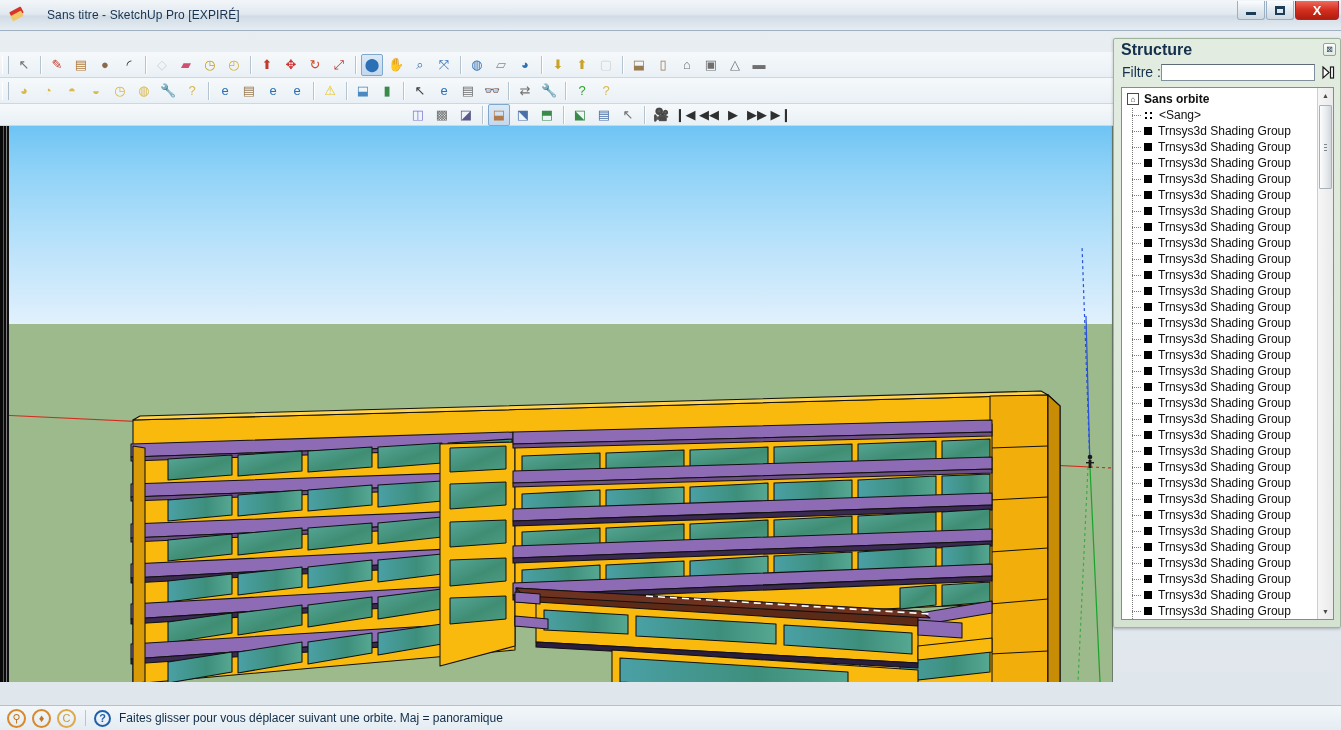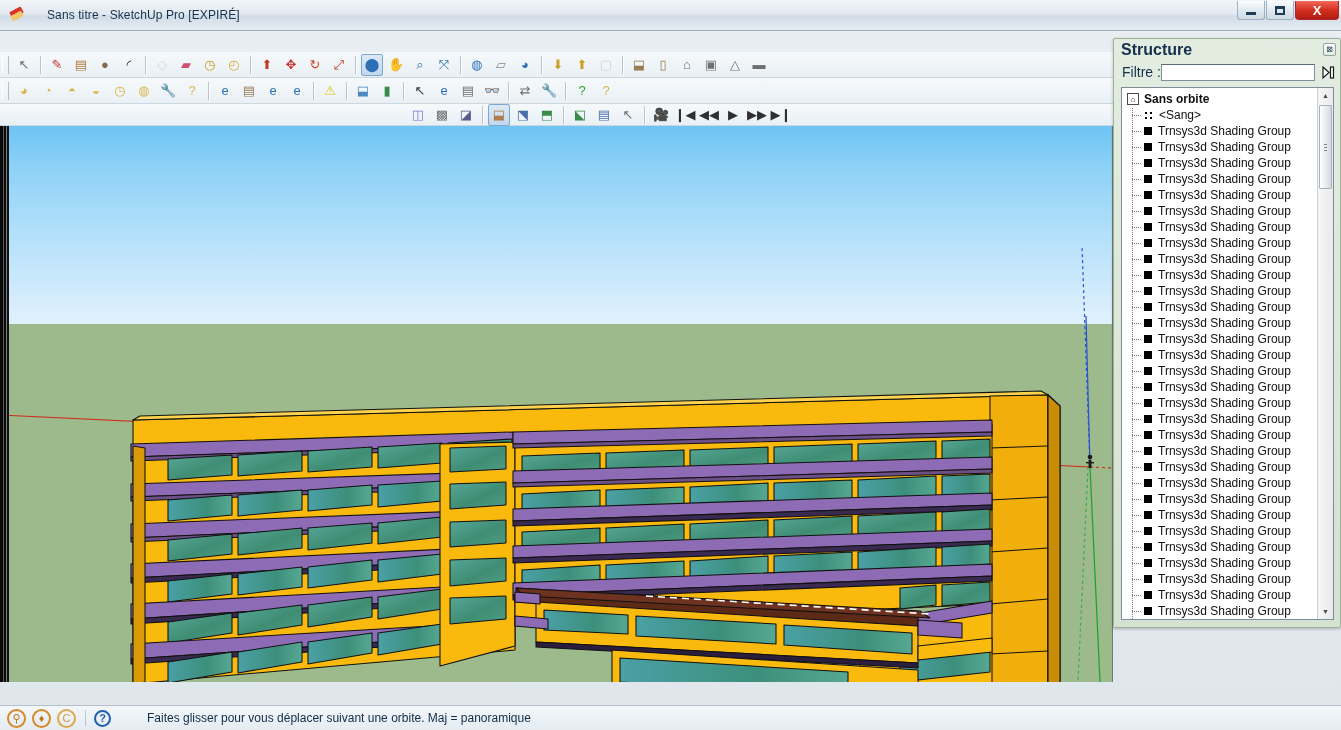--- a/index.html
+++ b/index.html
@@ -129,21 +129,21 @@
       display:flex; align-items:center; padding-left:7px; }
   .sbico { width:19px; height:19px; border-radius:50%; margin-right:6px;
       display:flex; align-items:center; justify-content:center; font-size:11px; }
   .sbico.a { border:2px solid #d8892a; color:#c2761c; }
   .sbico.b { border:2px solid #d8892a; color:#c2761c; }
   .sbico.c { border:2px solid #dda94c; color:#c89a3f; }
   .sbsep { width:1px; height:16px; background:#b9c5d0; margin:0 8px 0 3px; }
   .sbq { width:17px; height:17px; border-radius:50%; border:2px solid #1f5fae;
       color:#1f5fae; font-size:11px; font-weight:bold; display:flex;
       align-items:center; justify-content:center; margin-right:8px; }
-  .sbtext { font-size:12px; color:#102c47;margin-left:28px; }
+  .sbtext { font-size:12px; color:#102c47; }
   .panel-foot { position:absolute; left:1113px; top:628px; width:228px; height:77px; }
 </style>
 </head>
 <body>
 
 <div id="app">
 
   <div class="titlebar">
     <div class="tb-icon">
       <div class="p1"></div>

